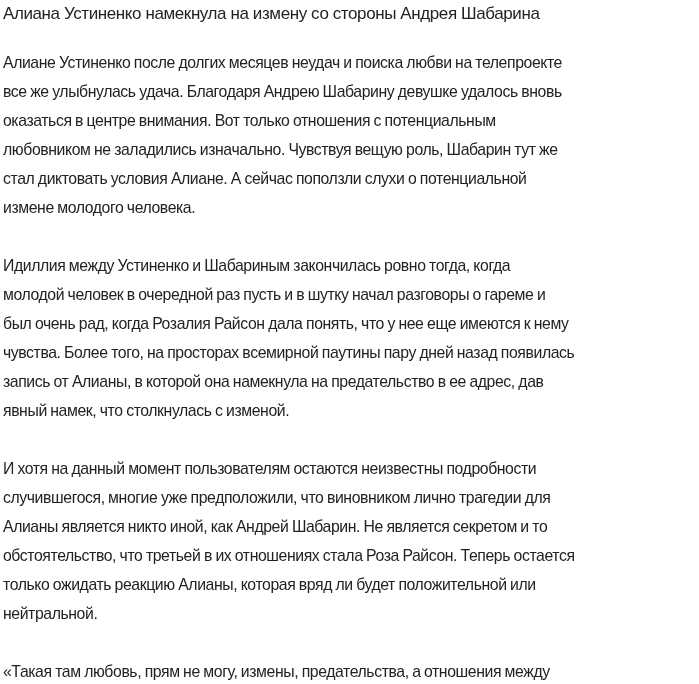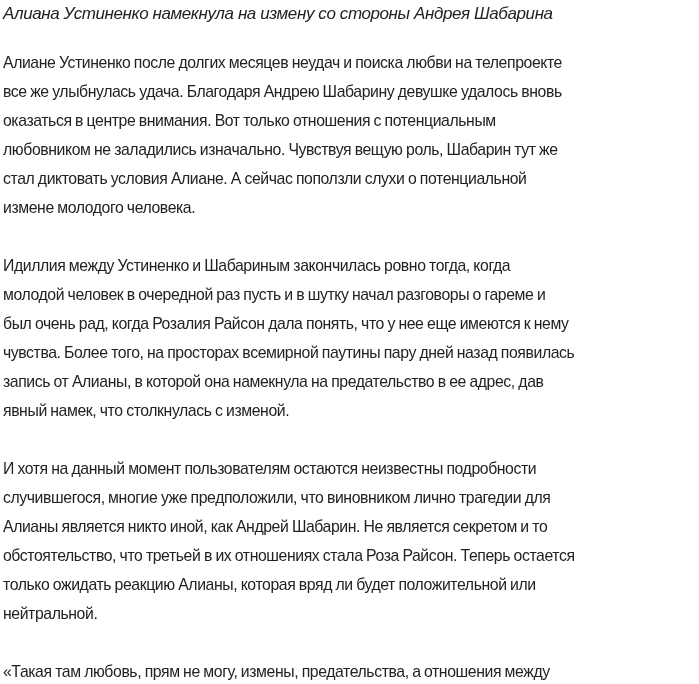--- a/index.html
+++ b/index.html
@@ -4,21 +4,21 @@
   <style>
     html, body { margin: 0; padding: 0; background: #ffffff; }
     body {
       width: 699px; height: 684px; overflow: hidden;
       font-family: "Liberation Sans Narrow", "Liberation Sans", sans-serif;
       color: #222222;
     }
     .article { padding: 0 0 0 3px; }
     .title {
       font-size: 17px; line-height: 22px; margin: 0;
-      padding-top: 3px; font-weight: normal; letter-spacing: -0.4px; font-style: italic;
+      padding-top: 3px; font-weight: normal; letter-spacing: -0.4px;
     }
     .para {
       font-size: 17px; line-height: 29px; margin: 0;
       letter-spacing: -0.45px; word-spacing: -0.5px;
       transform: scaleX(0.93); transform-origin: left top;
       width: 740px;
     }
     .p0 { margin-top: 23px; }
     .p1 { margin-top: 29px; }
     .p2 { margin-top: 29px; }

